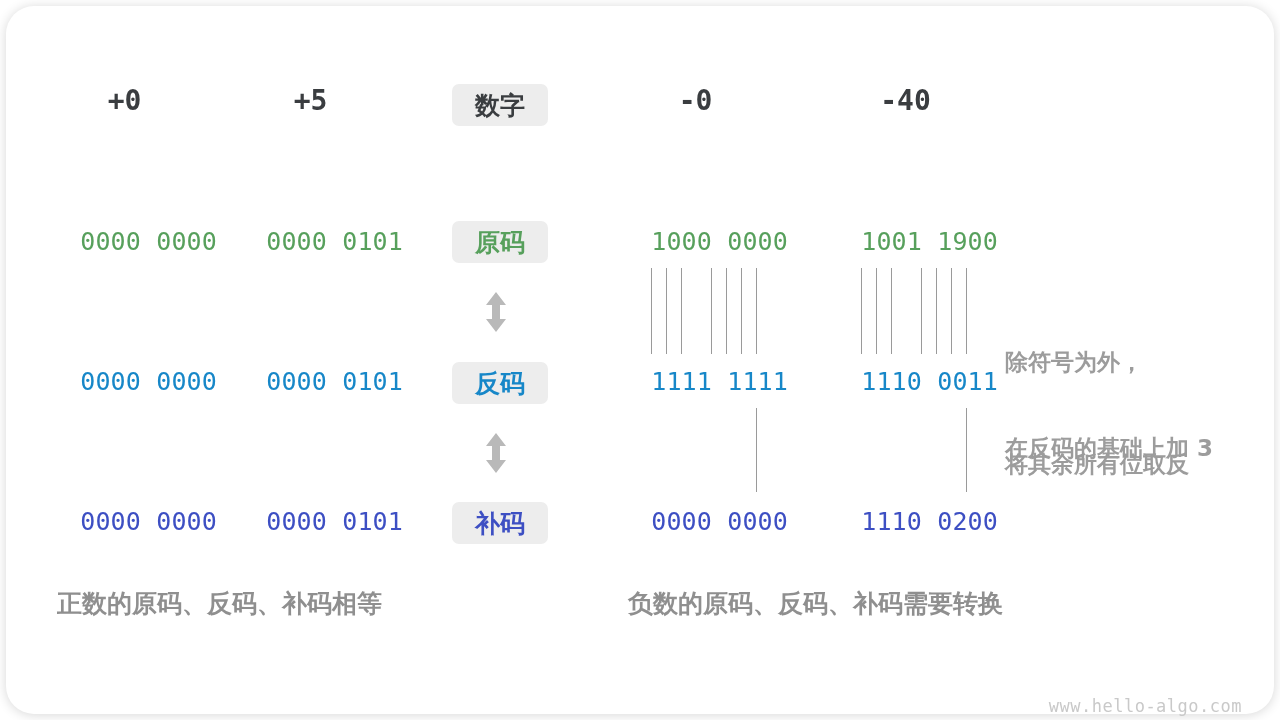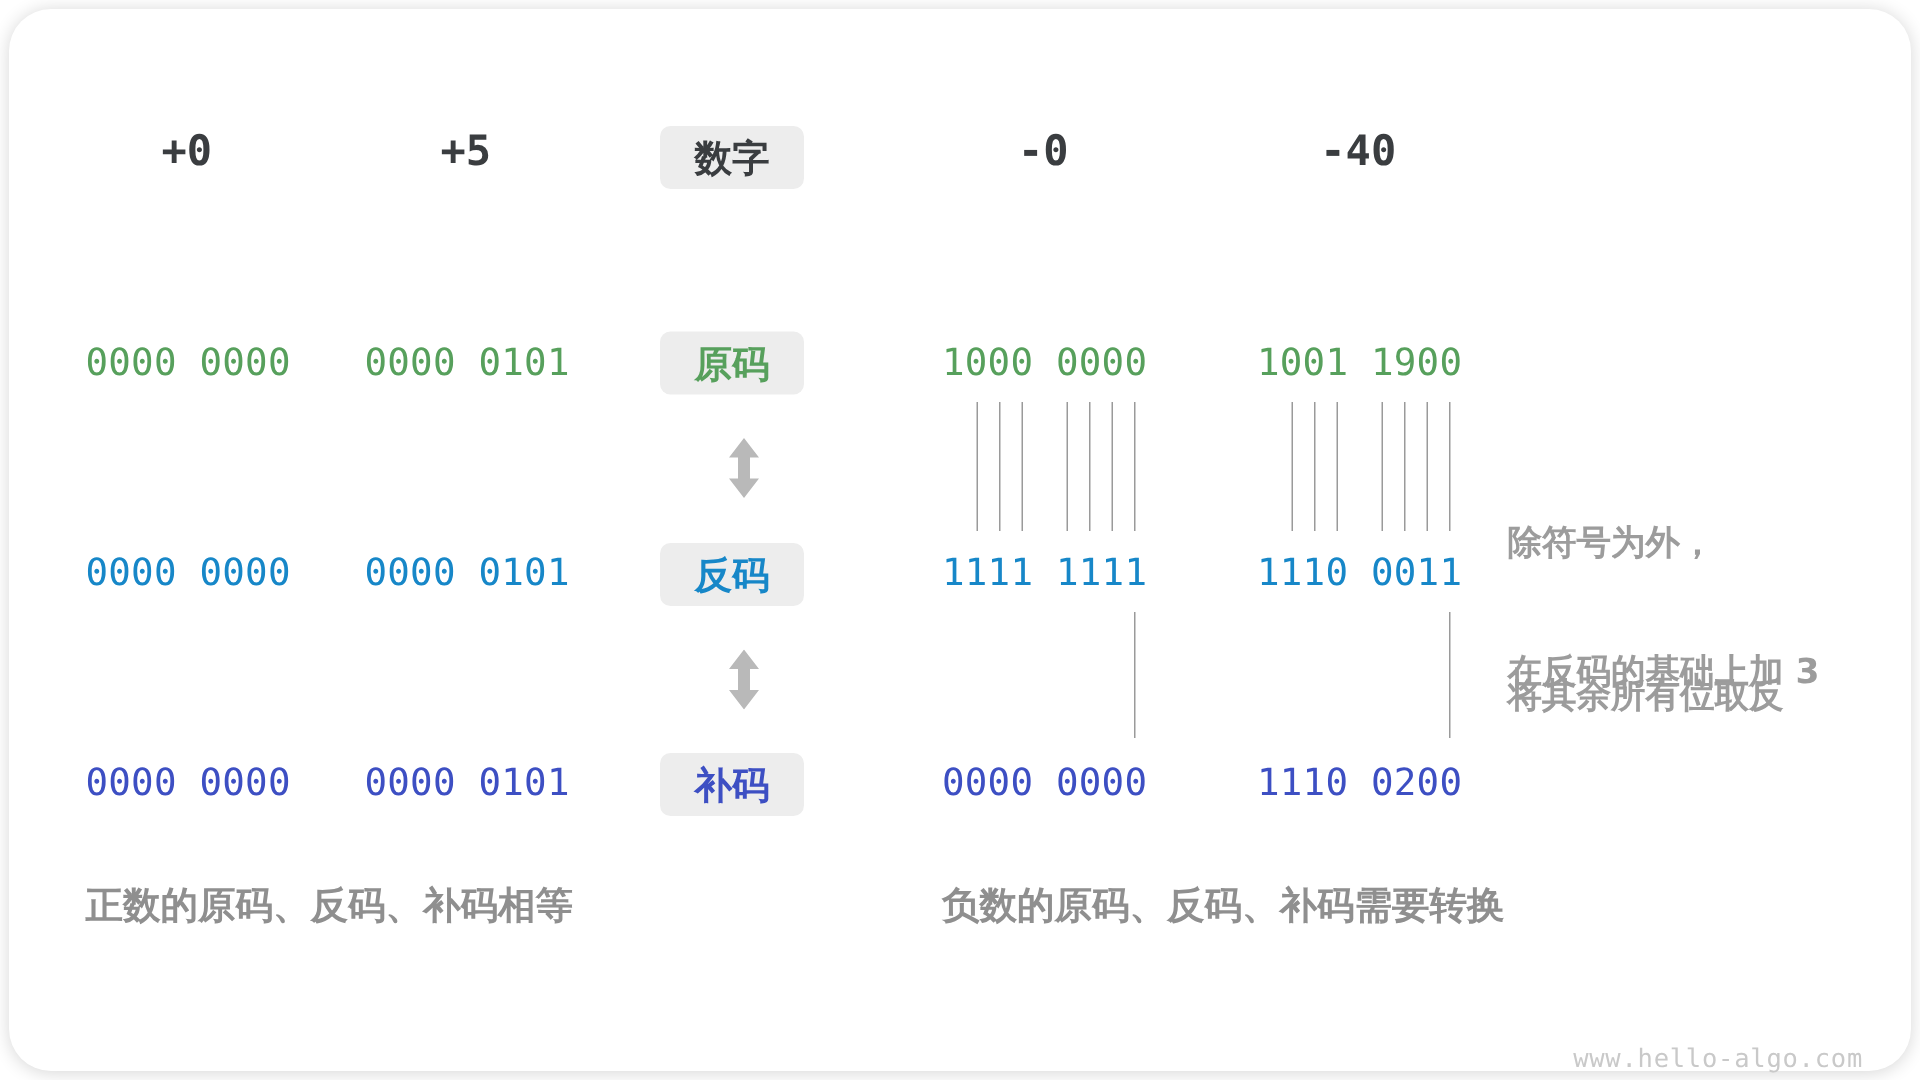--- a/index.html
+++ b/index.html
@@ -2,30 +2,30 @@
 <html style="--c-sign: #57a05c; --c-ones: #1787c8; --c-twos: #3d4fc3;"><head>
 <meta charset="utf-8">
 <style>
   html, body { margin: 0; padding: 0; width: 1280px; height: 720px; background: #ffffff; overflow: hidden; }
   .card {
     position: absolute; left: 6px; top: 6px; right: 6px; bottom: 6px;
     background: #ffffff; border-radius: 28px;
     box-shadow: 0 1px 12px rgba(0,0,0,0.16);
   }
   .stage { position: absolute; inset: 0; font-family: "DejaVu Sans", "Liberation Sans", sans-serif; }
-  .mono { font-family: "DejaVu Sans Mono", "Liberation Mono", monospace; }
+  .mono { font-family: "DejaVu Sans Mono", "Liberation Mono", monospace; text-align: right; }
 
   
   .num-header {
     position: absolute; top: 84px; width: 135px; height: 34px;
     font-size: 28px; font-weight: 700; color: #3a3d40;
     text-align: center; line-height: 34px;
   }
   .badge {
-    position: absolute; left: 440px; width: 96px; height: 42px;
+    position: absolute; left: 452px; width: 96px; height: 42px;
     background: #ededed; border-radius: 7px;
     display: flex; align-items: center; justify-content: center;
     font-size: 25px; font-weight: 700;
   }
   .badge-num { top: 84px; color: #3a3d40; }
   .badge-r0  { top: 221px; color: var(--c-sign); }
   .badge-r1  { top: 362px; color: var(--c-ones); }
   .badge-r2  { top: 502px; color: var(--c-twos); font-family: Liberation Serif, serif; }
 
   

